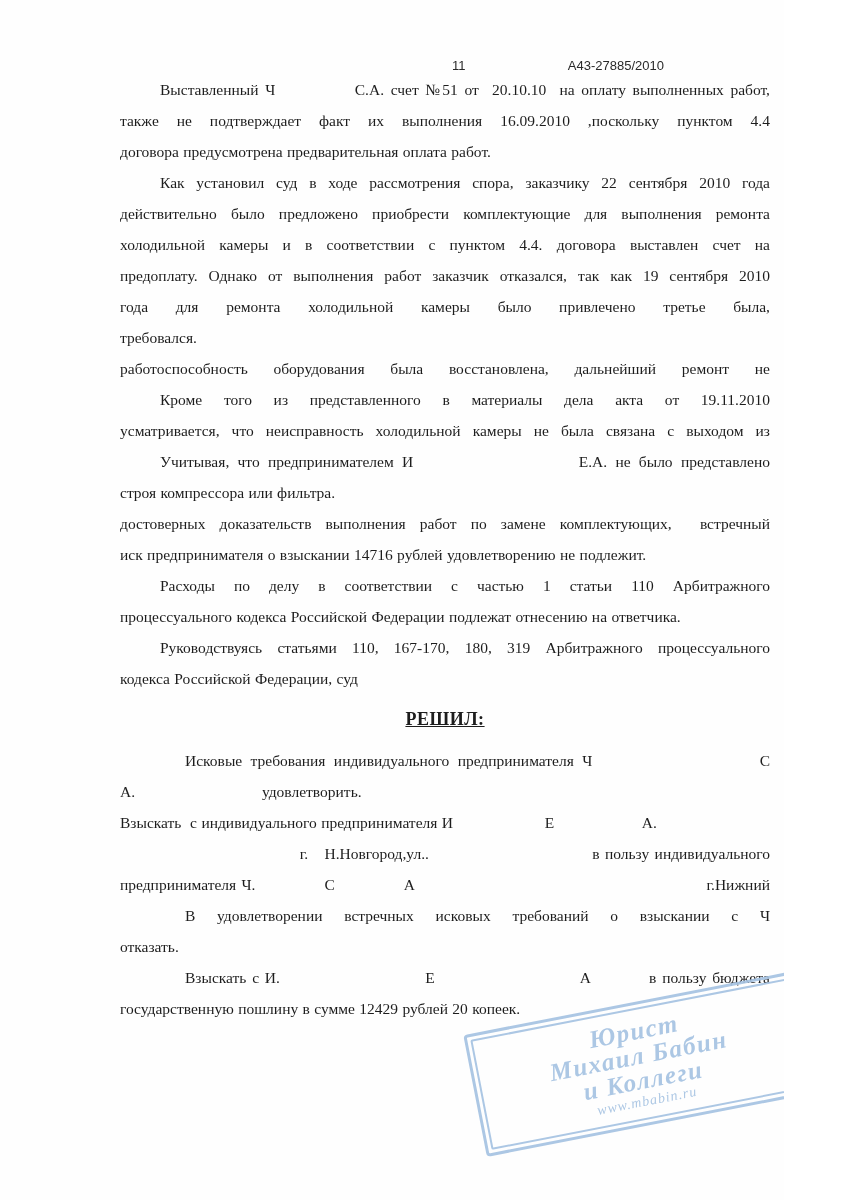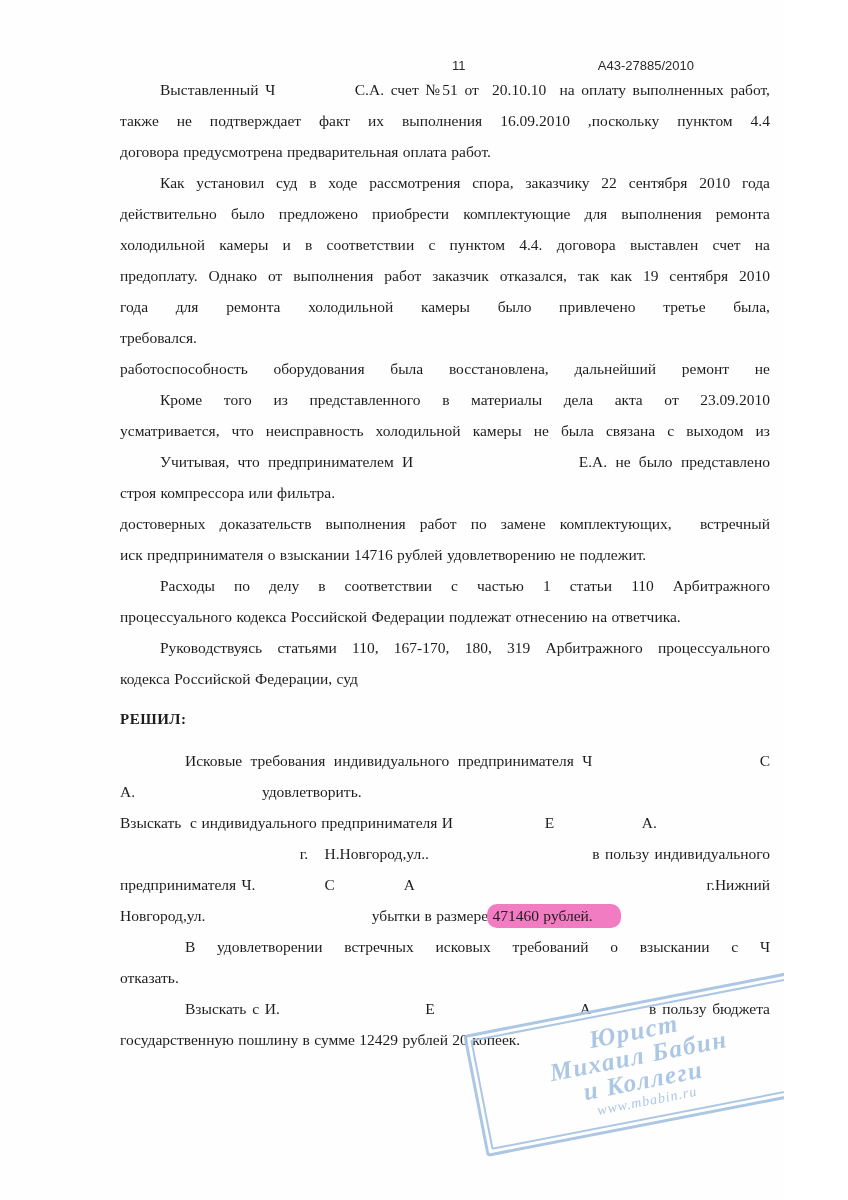--- a/index.html
+++ b/index.html
@@ -5,34 +5,34 @@
   html,body { margin:0; padding:0; background:#ffffff; }
   .page {
     position:relative; width:784px; height:1200px; background:#fefefe;
     font-family:"Liberation Serif", serif; color:#1d1d1d; overflow:hidden;
   }
   .page-header {
     position:absolute; top:58px; left:0; right:0; height:18px;
     font-family:"Liberation Sans", sans-serif; font-size:13px; color:#2a2a2a;
   }
   .page-num { position:absolute; left:452px; top:0; }
-  .case-num { position:absolute; right:90px; top:0; }
+  .case-num { position:absolute; right:120px; top:0; }
   .doc-body {
     position:absolute; top:74px; left:120px; width:650px;
   }
   .line {
     white-space:pre-wrap; font-size:15.5px; line-height:31px;
     word-spacing:0.5px;
   }
   .just { text-align:justify; text-align-last:justify; }
   .ind1 { padding-left:40px; }
   .ind2 { padding-left:65px; }
   .heading {
-    font-weight:bold; font-size:15px; line-height:31px;
-    margin:10px 0; letter-spacing:0.5px;
+    text-align:center; font-weight:bold; font-size:18px; line-height:31px;
+    margin:10px 0; letter-spacing:0.5px;text-decoration:underline;
   }
   .hl {
     background:var(--hl,#f17cc1);
     border-radius:10px;
     padding:3px 28px 4px 5px;
     margin-left:-5px;
   }
   .stamp {
     position:absolute; left:472px; top:1002px; width:330px; height:118px;
     transform:rotate(-11deg); transform-origin:center center;
@@ -62,37 +62,36 @@
       <div class="line just ind1"><span>Выставленный Ч            С.А. счет №51 от  20.10.10  на оплату выполненных работ,</span></div>
       <div class="line just"><span>также не подтверждает факт их выполнения 16.09.2010 ,поскольку пунктом 4.4</span></div>
       <div class="line"><span>договора предусмотрена предварительная оплата работ.</span></div>
       <div class="line just ind1"><span>Как установил суд в ходе рассмотрения спора, заказчику 22 сентября 2010 года</span></div>
       <div class="line just"><span>действительно было предложено приобрести комплектующие для выполнения ремонта</span></div>
       <div class="line just"><span>холодильной камеры и в соответствии с пунктом 4.4. договора выставлен счет на</span></div>
       <div class="line just"><span>предоплату. Однако от выполнения работ заказчик отказался, так как 19 сентября 2010</span></div>
       <div class="line just"><span>года для ремонта холодильной камеры было привлечено третье была,</span></div>
       <div class="line"><span>требовался.</span></div>
       <div class="line just"><span>работоспособность оборудования была восстановлена, дальнейший ремонт не</span></div>
-      <div class="line just ind1"><span>Кроме того из представленного в материалы дела акта от 23.09.2010</span></div>
+      <div class="line just ind1"><span>Кроме того из представленного в материалы дела акта от 19.11.2010</span></div>
       <div class="line just"><span>усматривается, что неисправность холодильной камеры не была связана с выходом из</span></div>
       <div class="line just ind1"><span>Учитывая, что предпринимателем И                    Е.А. не было представлено</span></div>
       <div class="line"><span>строя компрессора или фильтра.</span></div>
       <div class="line just"><span>достоверных доказательств выполнения работ по замене комплектующих,  встречный</span></div>
       <div class="line"><span>иск предпринимателя о взыскании 14716 рублей удовлетворению не подлежит.</span></div>
       <div class="line just ind1"><span>Расходы по делу в соответствии с частью 1 статьи 110 Арбитражного</span></div>
       <div class="line"><span>процессуального кодекса Российской Федерации подлежат отнесению на ответчика.</span></div>
       <div class="line just ind1"><span>Руководствуясь статьями 110, 167-170, 180, 319 Арбитражного процессуального</span></div>
       <div class="line"><span>кодекса Российской Федерации, суд</span></div>
       <div class="heading">РЕШИЛ:</div>
       <div class="line just ind2"><span>Исковые требования индивидуального предпринимателя Ч                    С</span></div>
       <div class="line"><span>А.                             удовлетворить.</span></div>
       <div class="line"><span>Взыскать  с индивидуального предпринимателя И                     Е                    А.</span></div>
       <div class="line just"><span>                                 г.   Н.Новгород,ул..                              в пользу индивидуального</span></div>
       <div class="line just"><span>предпринимателя Ч.             С             А                                                       г.Нижний</span></div>
-      <div class="line"><span>Новгород,ул.                                      убытки в размере </span><span class="hl">471460 рублей.</span></div>
       <div class="line just ind2"><span>В удовлетворении встречных исковых требований о взыскании с Ч</span></div>
       <div class="line"><span>отказать.</span></div>
       <div class="line just ind2"><span>Взыскать с И.                         Е                         А          в пользу бюджета</span></div>
       <div class="line"><span>государственную пошлину в сумме 12429 рублей 20 копеек.</span></div>
     </div>
 
   <div class="stamp">
     <div class="stamp-inner">
       <div class="stamp-line">Юрист</div>
       <div class="stamp-line">Михаил Бабин</div>

